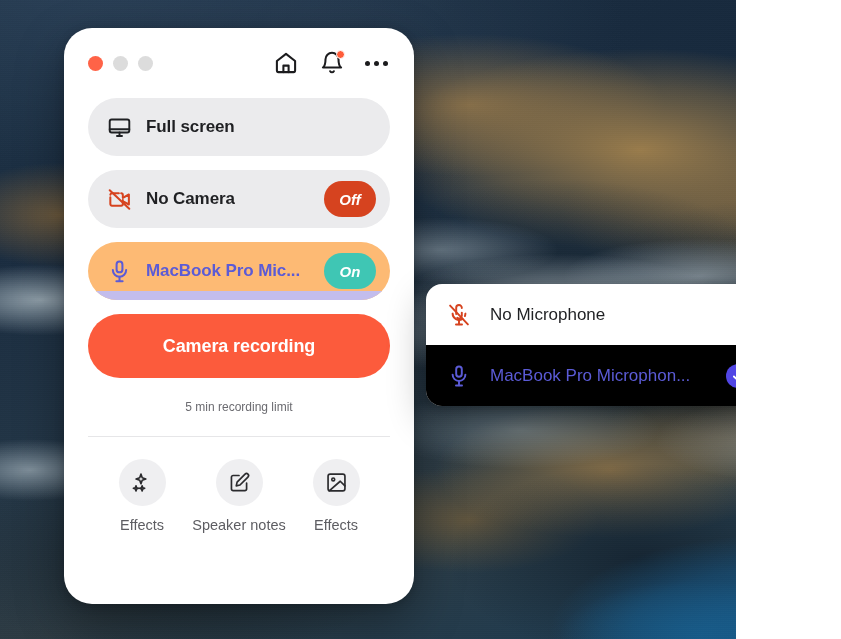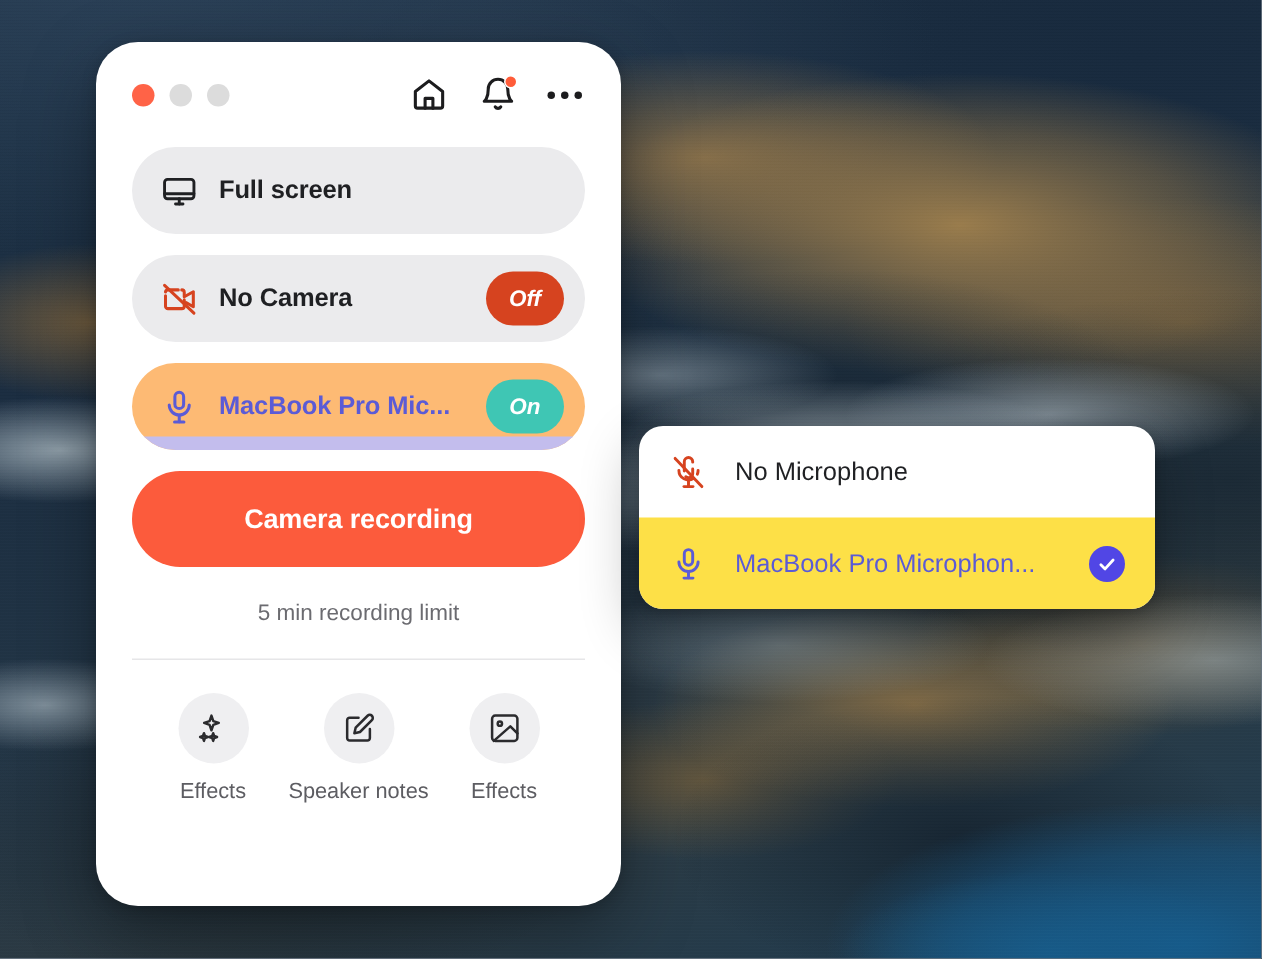--- a/index.html
+++ b/index.html
@@ -7,21 +7,21 @@
   html, body {
     width: 841px;
     height: 639px;
     overflow: hidden;
     font-family: "Liberation Sans", sans-serif;
   }
 
   
   #desktop {
     position: relative;
-    width: 841px;
+    width: 736px;
     height: 639px;
     overflow: hidden;
     background: #16283c;
   }
   .wp-layer { position: absolute; inset: 0; }
 
   
   .wp-base {
     background:
       linear-gradient(160deg, #1d3246 0%, #1a2c40 28%, #223546 52%, #2d3b43 72%, #1c3b52 100%);
@@ -161,21 +161,21 @@
     color: #fff;
     font-family: "Liberation Sans", sans-serif;
     font-size: 18px; font-weight: 700;
     letter-spacing: -0.1px;
     cursor: pointer;
     margin-top: 4px;
     display: block;
   }
   #recording-limit {
     text-align: center;
-    font-size: 15px;
+    font-size: 12px;
     color: #6b6b70;
     margin-top: 22px;
   }
 
   .divider {
     height: 1px;
     background: #e6e6e8;
     margin: 22px 0 0 0;
   }
 
@@ -213,21 +213,21 @@
     padding: 0 20px;
     cursor: pointer;
   }
   .dd-item .dd-icon { width: 26px; flex: 0 0 26px; display: flex; align-items: center; justify-content: center; }
   .dd-item .dd-label {
     margin-left: 18px;
     font-size: 17px;
     color: #1f2023;
     white-space: nowrap; overflow: hidden;
   }
-  .dd-item.selected { background: #fde047; }
+  .dd-item.selected { background: #000000; }
   .dd-item.selected .dd-label { color: #5b5bd6; }
   .dd-check {
     margin-left: auto;
     width: 24px; height: 24px; border-radius: 50%;
     background: #5146e5;
     display: flex; align-items: center; justify-content: center;
   }
 </style>
 </head>
 <body>

